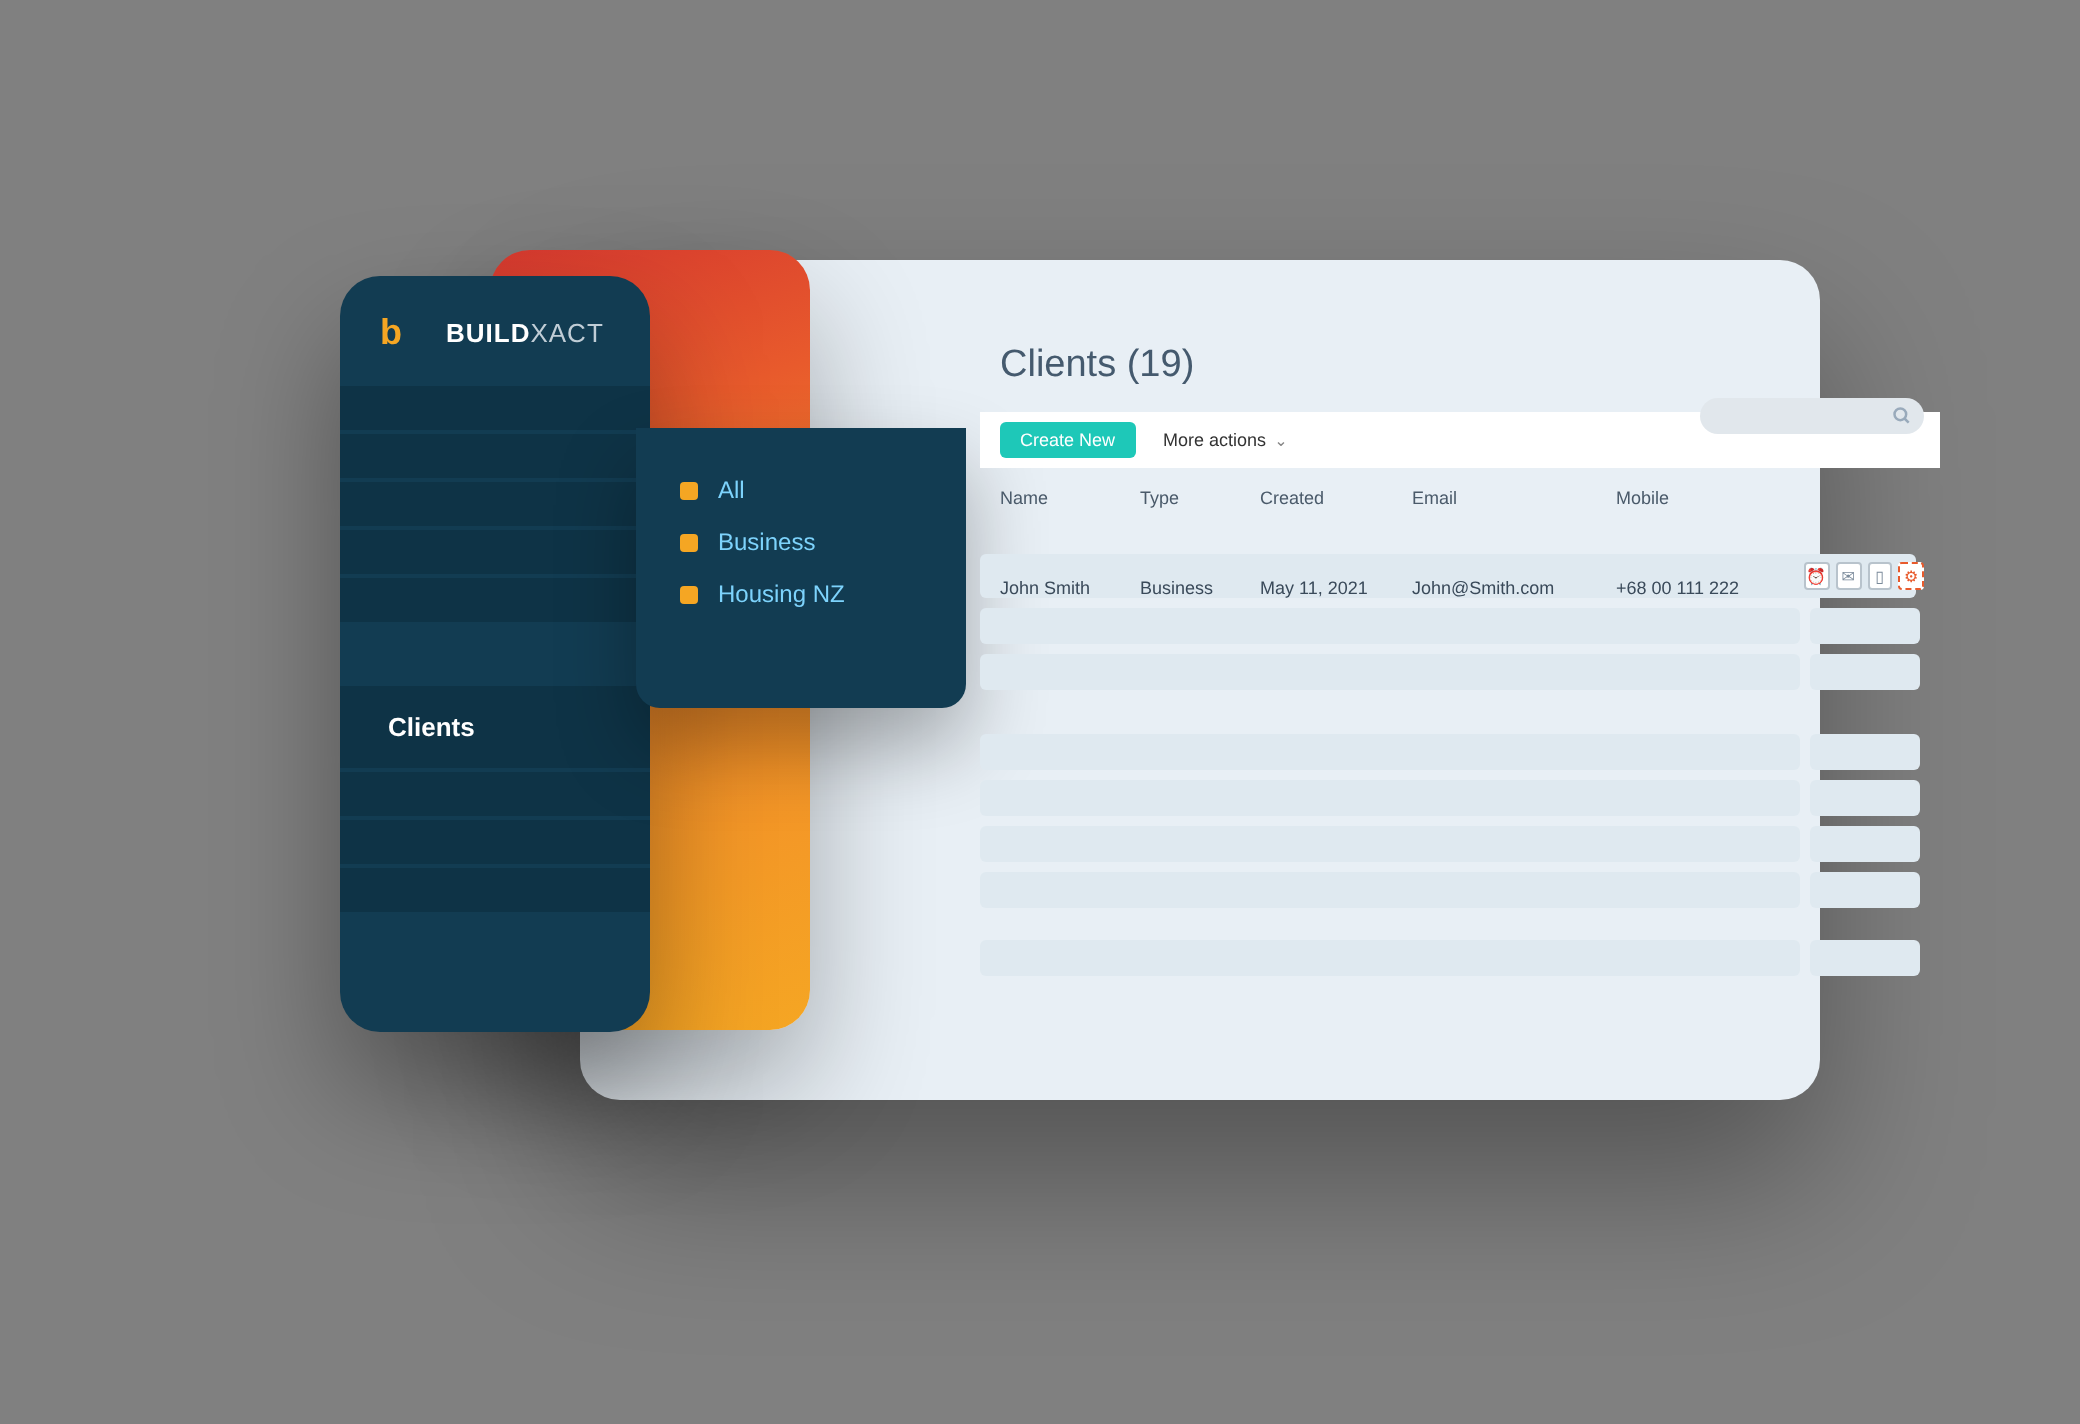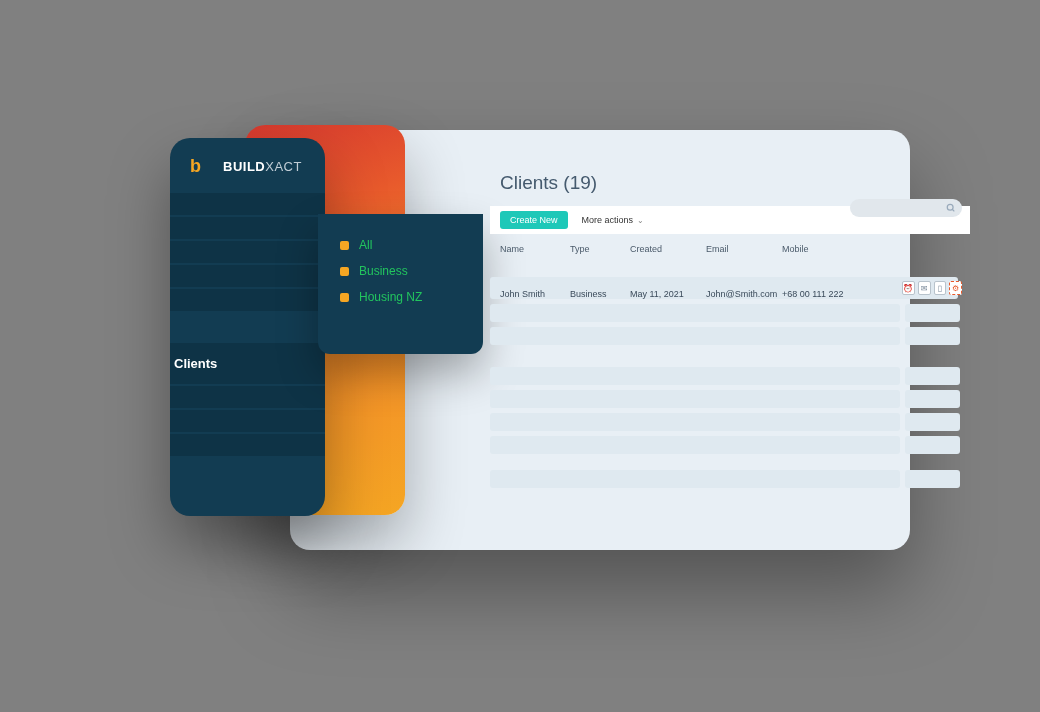--- a/index.html
+++ b/index.html
@@ -71,42 +71,42 @@
     .sidebar-item-placeholder {
       height: 22px;
       background: #0e3346;
       margin-bottom: 2px;
     }
     .sidebar-item-active {
       background: #0e3346;
       color: #ffffff;
       font-size: 13px;
       font-weight: 600;
-      padding: 13px 4px;
+      padding: 13px 24px;
       margin-bottom: 2px;
     }
     .sidebar-gap {
       height: 30px;
     }
     .submenu {
       position: absolute;
       left: 318px;
       top: 214px;
       width: 165px;
       height: 140px;
       background: #123c52;
       border-radius: 0 0 12px 12px;
       padding: 18px 22px;
       box-shadow: 0 20px 40px rgba(0,0,0,0.3);
     }
     .submenu-item {
       display: flex;
       align-items: center;
       gap: 10px;
-      color: #22c55e;
+      color: #7dd3fc;
       font-size: 12px;
       font-weight: 500;
       padding: 6px 0;
       cursor: pointer;
     }
     .submenu-icon {
       width: 9px;
       height: 9px;
       background: #f5a623;
       border-radius: 2px;
@@ -180,21 +180,21 @@
       height: 22px;
       display: flex;
       align-items: center;
       font-size: 9px;
       color: #4a5a6a;
       padding: 0 10px;
     }
     .col-name { width: 70px; }
     .col-type { width: 60px; }
     .col-created { width: 76px; }
-    .col-email { width: 76px; }
+    .col-email { width: 102px; }
     .col-mobile { width: 90px; }
     .table-row {
       position: absolute;
       left: 490px;
       width: 468px;
       height: 22px;
       background: #dfe9f0;
       border-radius: 3px;
       display: flex;
       align-items: flex-end;

